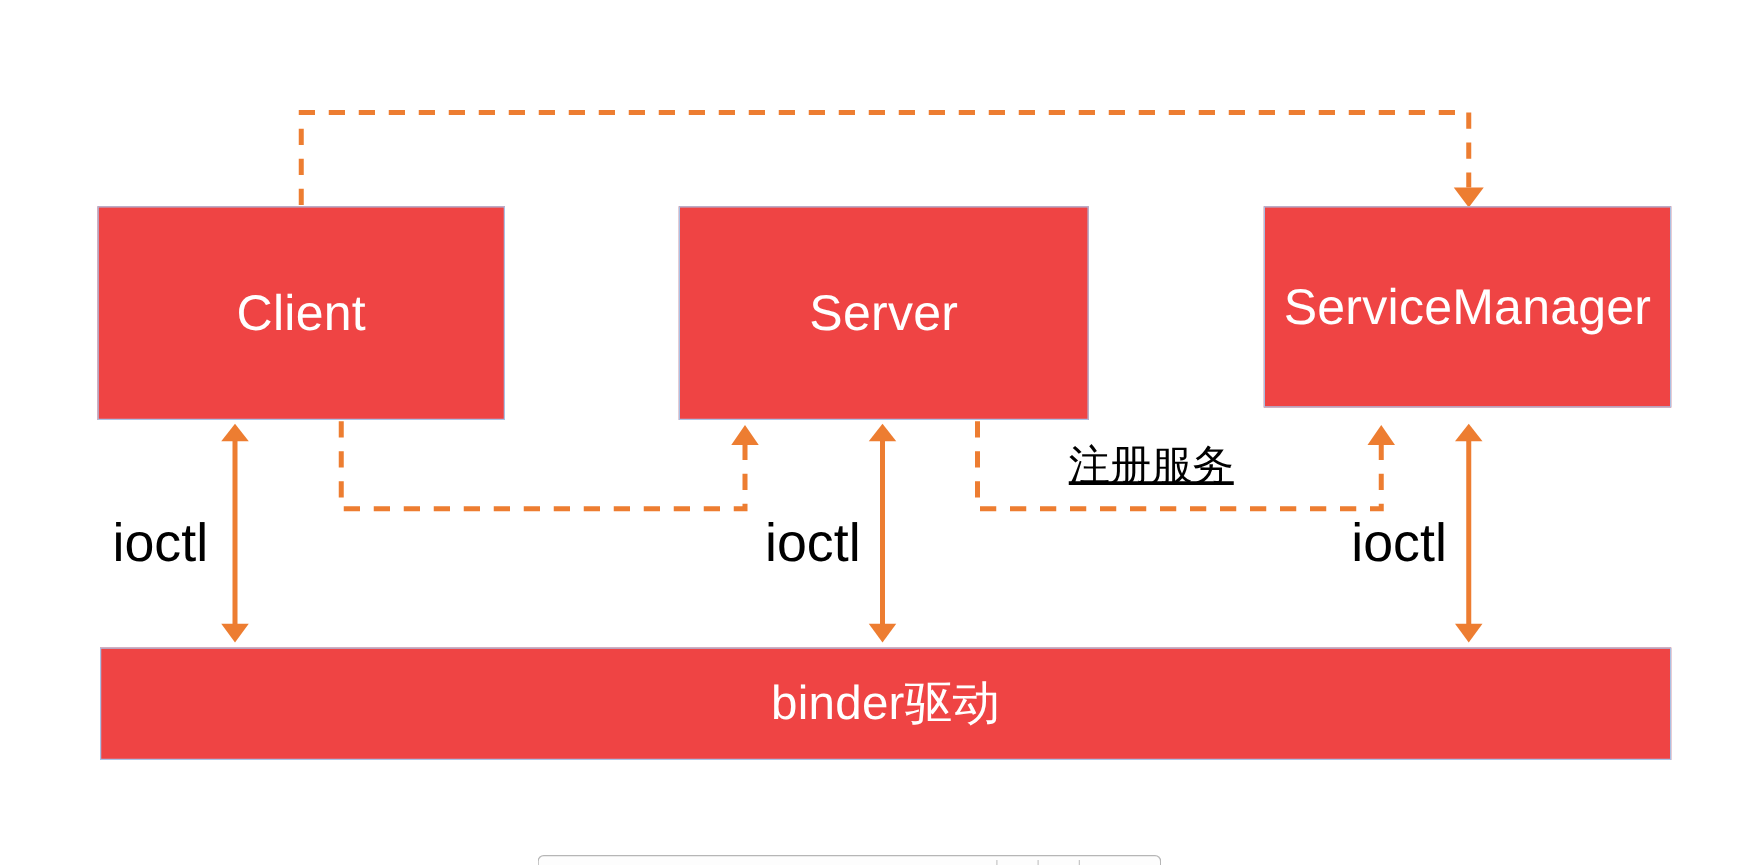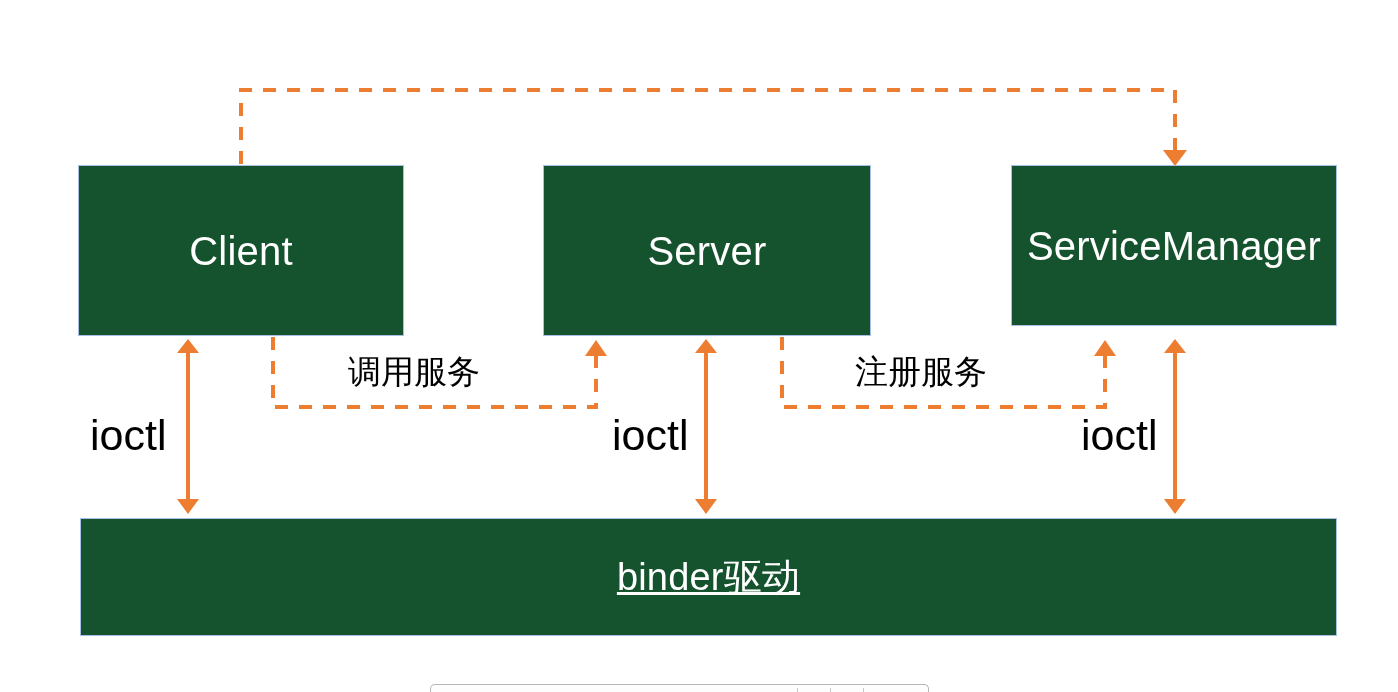--- a/index.html
+++ b/index.html
@@ -14,39 +14,39 @@
   #canvas {
     position: relative;
     width: 1398px;
     height: 692px;
     background: #ffffff;
     overflow: hidden;
   }
   
   .node-box {
     position: absolute;
-    background: #14532d;
+    background: #ef4444;
     border: 1px solid #a9c0e4;
     box-sizing: border-box;
     display: flex;
     align-items: center;
     justify-content: center;
     color: #ffffff;
     letter-spacing: 0.2px;
   }
   .node-label {
     color: #ffffff;
     font-weight: 400;
     line-height: 1;
     white-space: nowrap;
   }
   #box-client   { left: 78px;  top: 165px; width: 326px; height: 171px; }
   #box-server   { left: 543px; top: 165px; width: 328px; height: 171px; }
   #box-sm       { left: 1011px;top: 165px; width: 326px; height: 161px; }
-  #box-binder   { left: 80px;  top: 518px; width: 1257px;height: 118px; text-decoration: underline; }
+  #box-binder   { left: 80px;  top: 518px; width: 1257px;height: 90px; }
 
   #box-client .node-label,
   #box-server .node-label,
   #box-sm .node-label { font-size: 40px; }
   #box-binder .node-label { font-size: 38px; }
 
   
   #edges {
     position: absolute;
     left: 0; top: 0;
@@ -60,21 +60,21 @@
     position: absolute;
     color: #000000;
     white-space: nowrap;
     line-height: 1;
   }
   .cjk-label { font-size: 33px; }
   .lat-label { font-size: 43px; }
 
   #label-get-service  { left: 585px; top: 33px;  }
   #label-call-service { left: 348px; top: 355px; }
-  #label-reg-service  { left: 855px; top: 355px; }
+  #label-reg-service  { left: 855px; top: 355px; text-decoration: underline; }
   #label-ioctl-left   { left: 90px;  top: 414px; }
   #label-ioctl-mid    { left: 612px; top: 414px; }
   #label-ioctl-right  { left: 1081px;top: 414px; }
 
   
   #bottom-toolbar {
     position: absolute;
     left: 430px;
     top: 684px;
     width: 499px;
@@ -158,21 +158,20 @@
 
   <div class="node-box" id="box-sm">
     <span class="node-label">ServiceManager</span>
   </div>
 
   <div class="node-box" id="box-binder">
     <span class="node-label">binder驱动</span>
   </div>
 
 
-  <div class="edge-label cjk-label" id="label-call-service">调用服务</div>
 
   <div class="edge-label cjk-label" id="label-reg-service">注册服务</div>
 
   <div class="edge-label lat-label" id="label-ioctl-left">ioctl</div>
 
   <div class="edge-label lat-label" id="label-ioctl-mid">ioctl</div>
 
   <div class="edge-label lat-label" id="label-ioctl-right">ioctl</div>
 
   <div id="bottom-toolbar">

